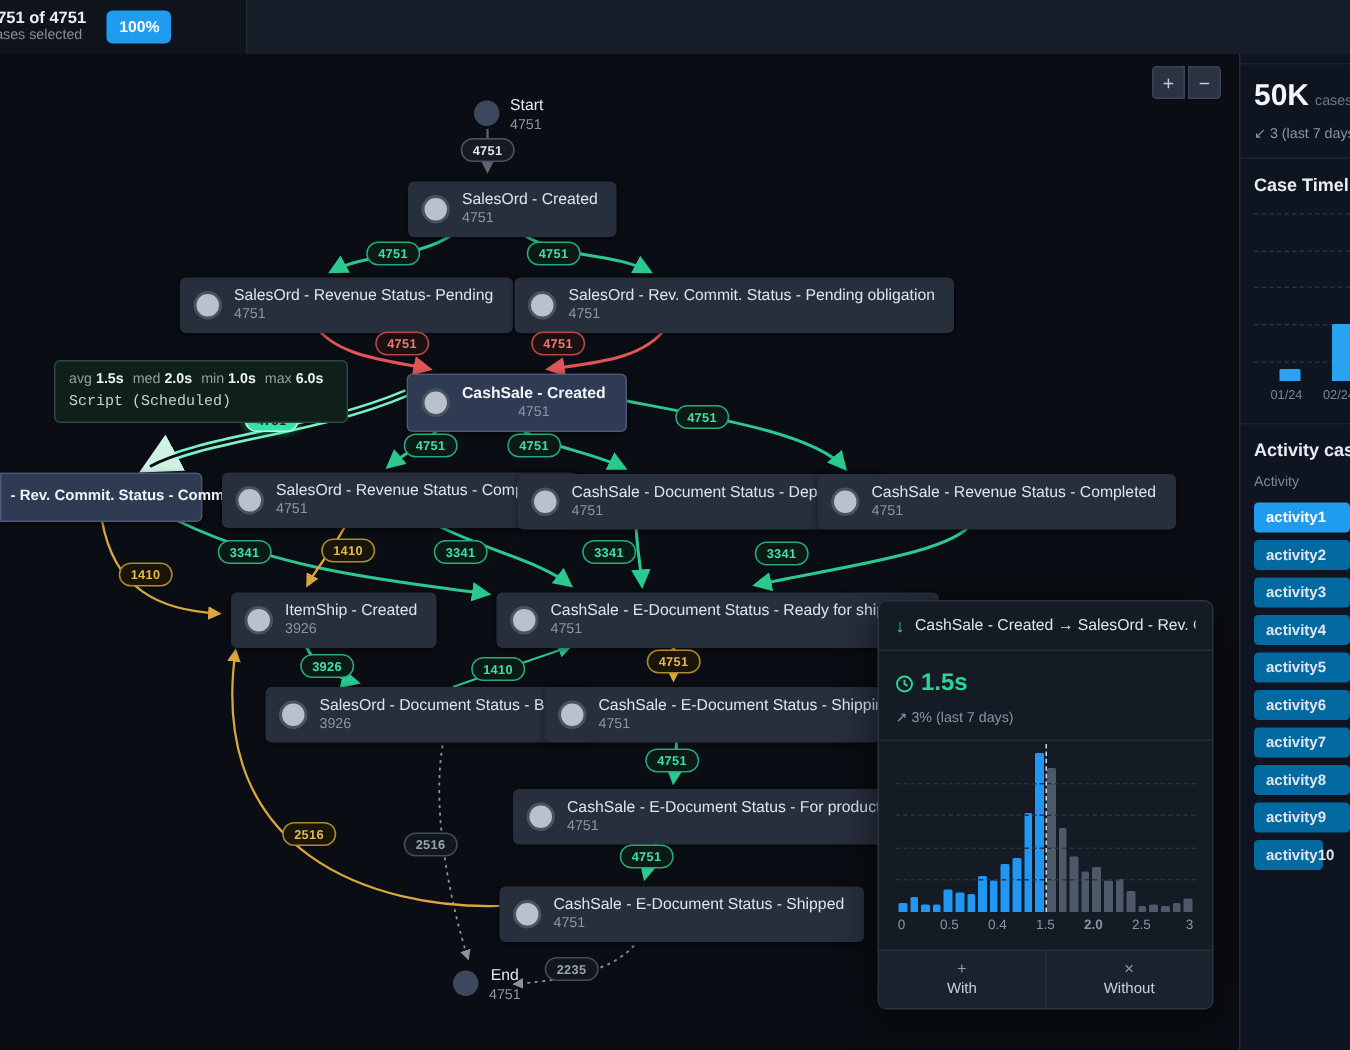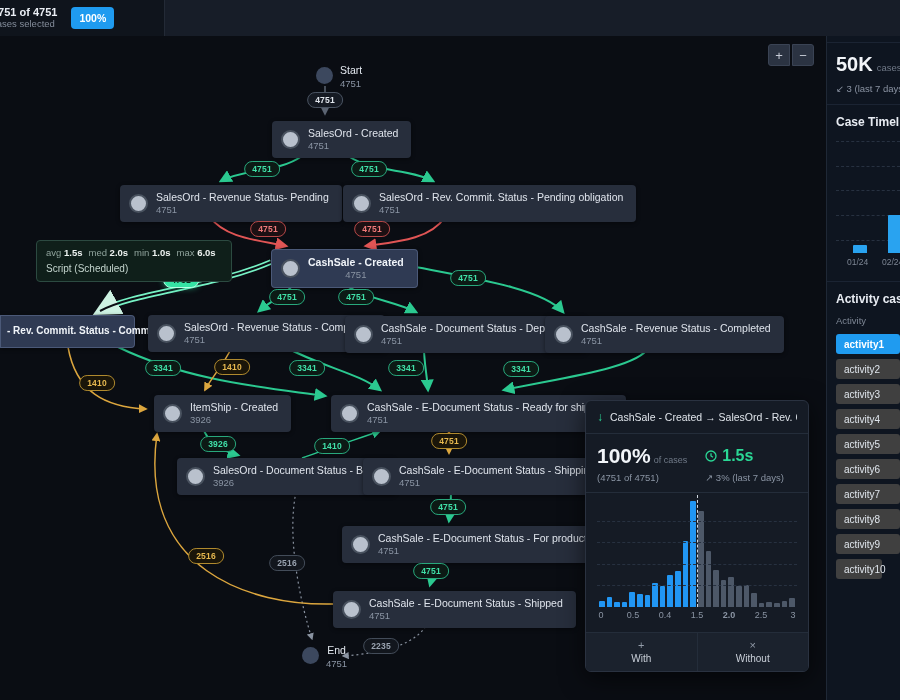--- a/index.html
+++ b/index.html
@@ -51,21 +51,21 @@
   .pill.yellow { border-color:#b08a2e; color:#e6b84f; background:#1a1509; }
   .pill.gray   { border-color:#434c59; color:#9aa3b0; background:#12161d; }
   .pill.bright { background:#35e3a4; border-color:#b5ffe3; color:#05281b;
                  box-shadow:0 0 6px rgba(53,227,164,.6); }
 
   #tooltip { position:absolute; left:36px; top:240px; width:196px; z-index:6;
              background:#0f1f1a; border:1px solid #2c4a41; border-radius:4px;
              padding:6px 9px; line-height:1.2;}
   #tooltip .row1 { font-size:9.5px; color:#8fa39c; margin-bottom:5px; }
   #tooltip .row1 b { color:#eef3f1; margin-right:6px; }
-  #tooltip .row2 { font-size:10px; color:#c3d4cd; }
+  #tooltip .row2 { font-size:10px; color:#c3d4cd;font-family:Liberation Mono, monospace; }
 
   #zoomctl { position:absolute; left:768px; top:44px; display:flex; gap:2px; z-index:6; }
   #zoomctl button { width:22px; height:22px; background:#2b3342; color:#c7cdd8;
             border:1px solid #3a4354; font-size:13px; line-height:1; cursor:pointer; }
   #zoomctl button:first-child { border-radius:3px 0 0 3px; }
   #zoomctl button:last-child  { border-radius:0 3px 3px 0; }
 
   
   #popup { position:absolute; left:585px; top:400px; width:224px; z-index:8;
            background:#151b25; border:1px solid #2a3240; border-radius:6px;
@@ -116,23 +116,23 @@
   .casesunit { font-size:9.5px; color:#6f7886; margin-left:4px; }
   .strend { font-size:9.5px; color:#8b94a3; margin-top:7px; white-space:nowrap; }
   .sechd { font-size:12px; font-weight:bold; color:#e8ecf2; white-space:nowrap; }
   #tlchart { position:relative; height:112px; margin-top:12px; }
   #tlchart .grid { position:absolute; left:0; right:0; border-top:1px dashed #273140; }
   #tlchart .bar { position:absolute; bottom:0; width:14px; background:#29a3f0;
                   border-radius:1px 1px 0 0; }
   #tlx { position:relative; height:14px; margin-top:4px; }
   #tlx span { position:absolute; font-size:8.5px; color:#7d8694; }
   .acthd { font-size:9.5px; color:#7d8694; margin:9px 0 8px; }
-  .actrow { height:20px; border-radius:3px; background:#404040; color:#dfe5ec;
+  .actrow { height:20px; border-radius:3px; background:#0369a1; color:#dfe5ec;
             font-size:10px; display:flex; align-items:center; padding-left:8px;
-            margin-bottom:5px; cursor:pointer; white-space:nowrap; }
+            margin-bottom:5px; cursor:pointer; white-space:nowrap;font-weight:bold; }
   .actrow.on { background:#1f9bf0; color:#fff; font-weight:bold; }
 </style>
 </head>
 <body>
 
 <div id="stage">
 
   <div id="canvas">
     <svg id="edges" width="900" height="700">
       <defs>
@@ -342,24 +342,20 @@
       <button>−</button>
     </div>
 
     <div id="popup">
       <div class="hd">
         <span class="arr">↓</span>
         <span class="ttl">CashSale - Created → SalesOrd - Rev. Commi...</span>
       </div>
       <div class="pdiv"></div>
       <div class="stats">
-        <div>
-          <span class="bigpct">100%</span><span class="ofcases">of cases</span>
-          <div class="frac">(4751 of 4751)</div>
-        </div>
         <div>
           <div class="durrow">
             <svg width="12" height="12" viewBox="0 0 12 12">
                 <circle cx="6" cy="6" r="5" fill="none" stroke="#2ad795" stroke-width="1.3"></circle>
                 <path d="M6,3.2 L6,6 L8,7.2" fill="none" stroke="#2ad795" stroke-width="1.3"></path>
               </svg>
             <span class="dur">1.5s</span>
           </div>
           <div class="trend"><span>↗</span> <span>3% (last 7 days)</span></div>
         </div>

